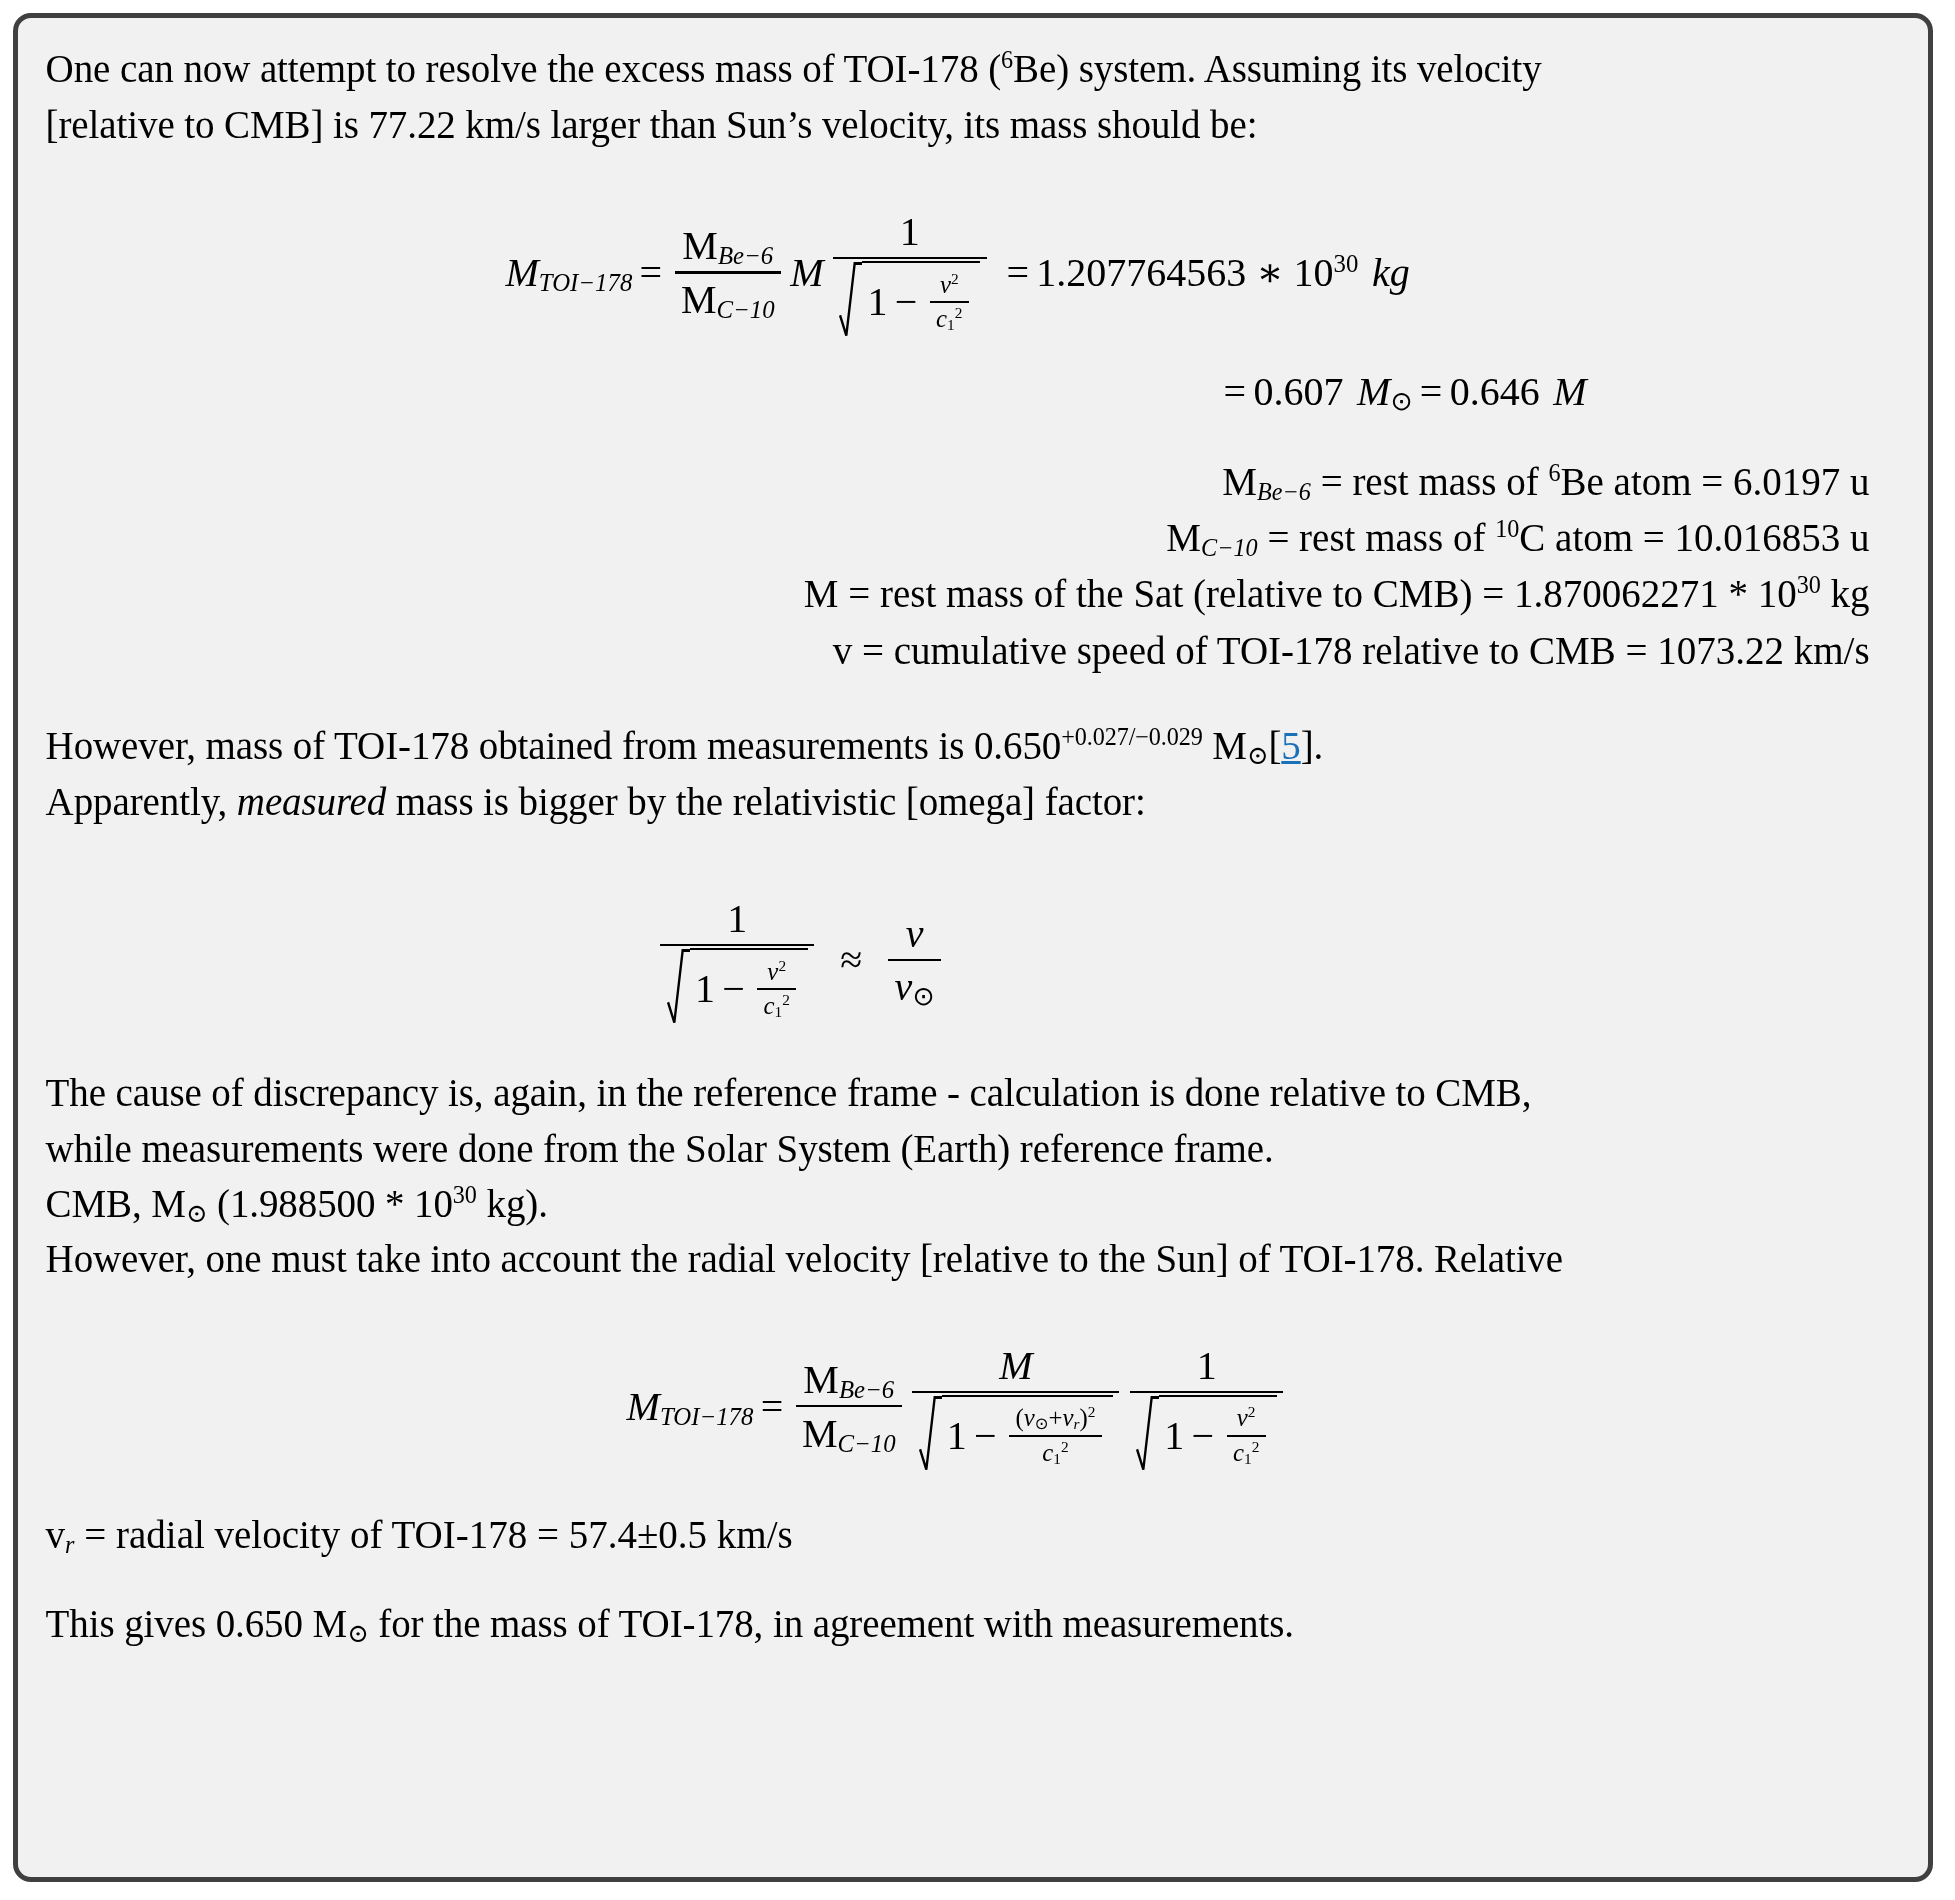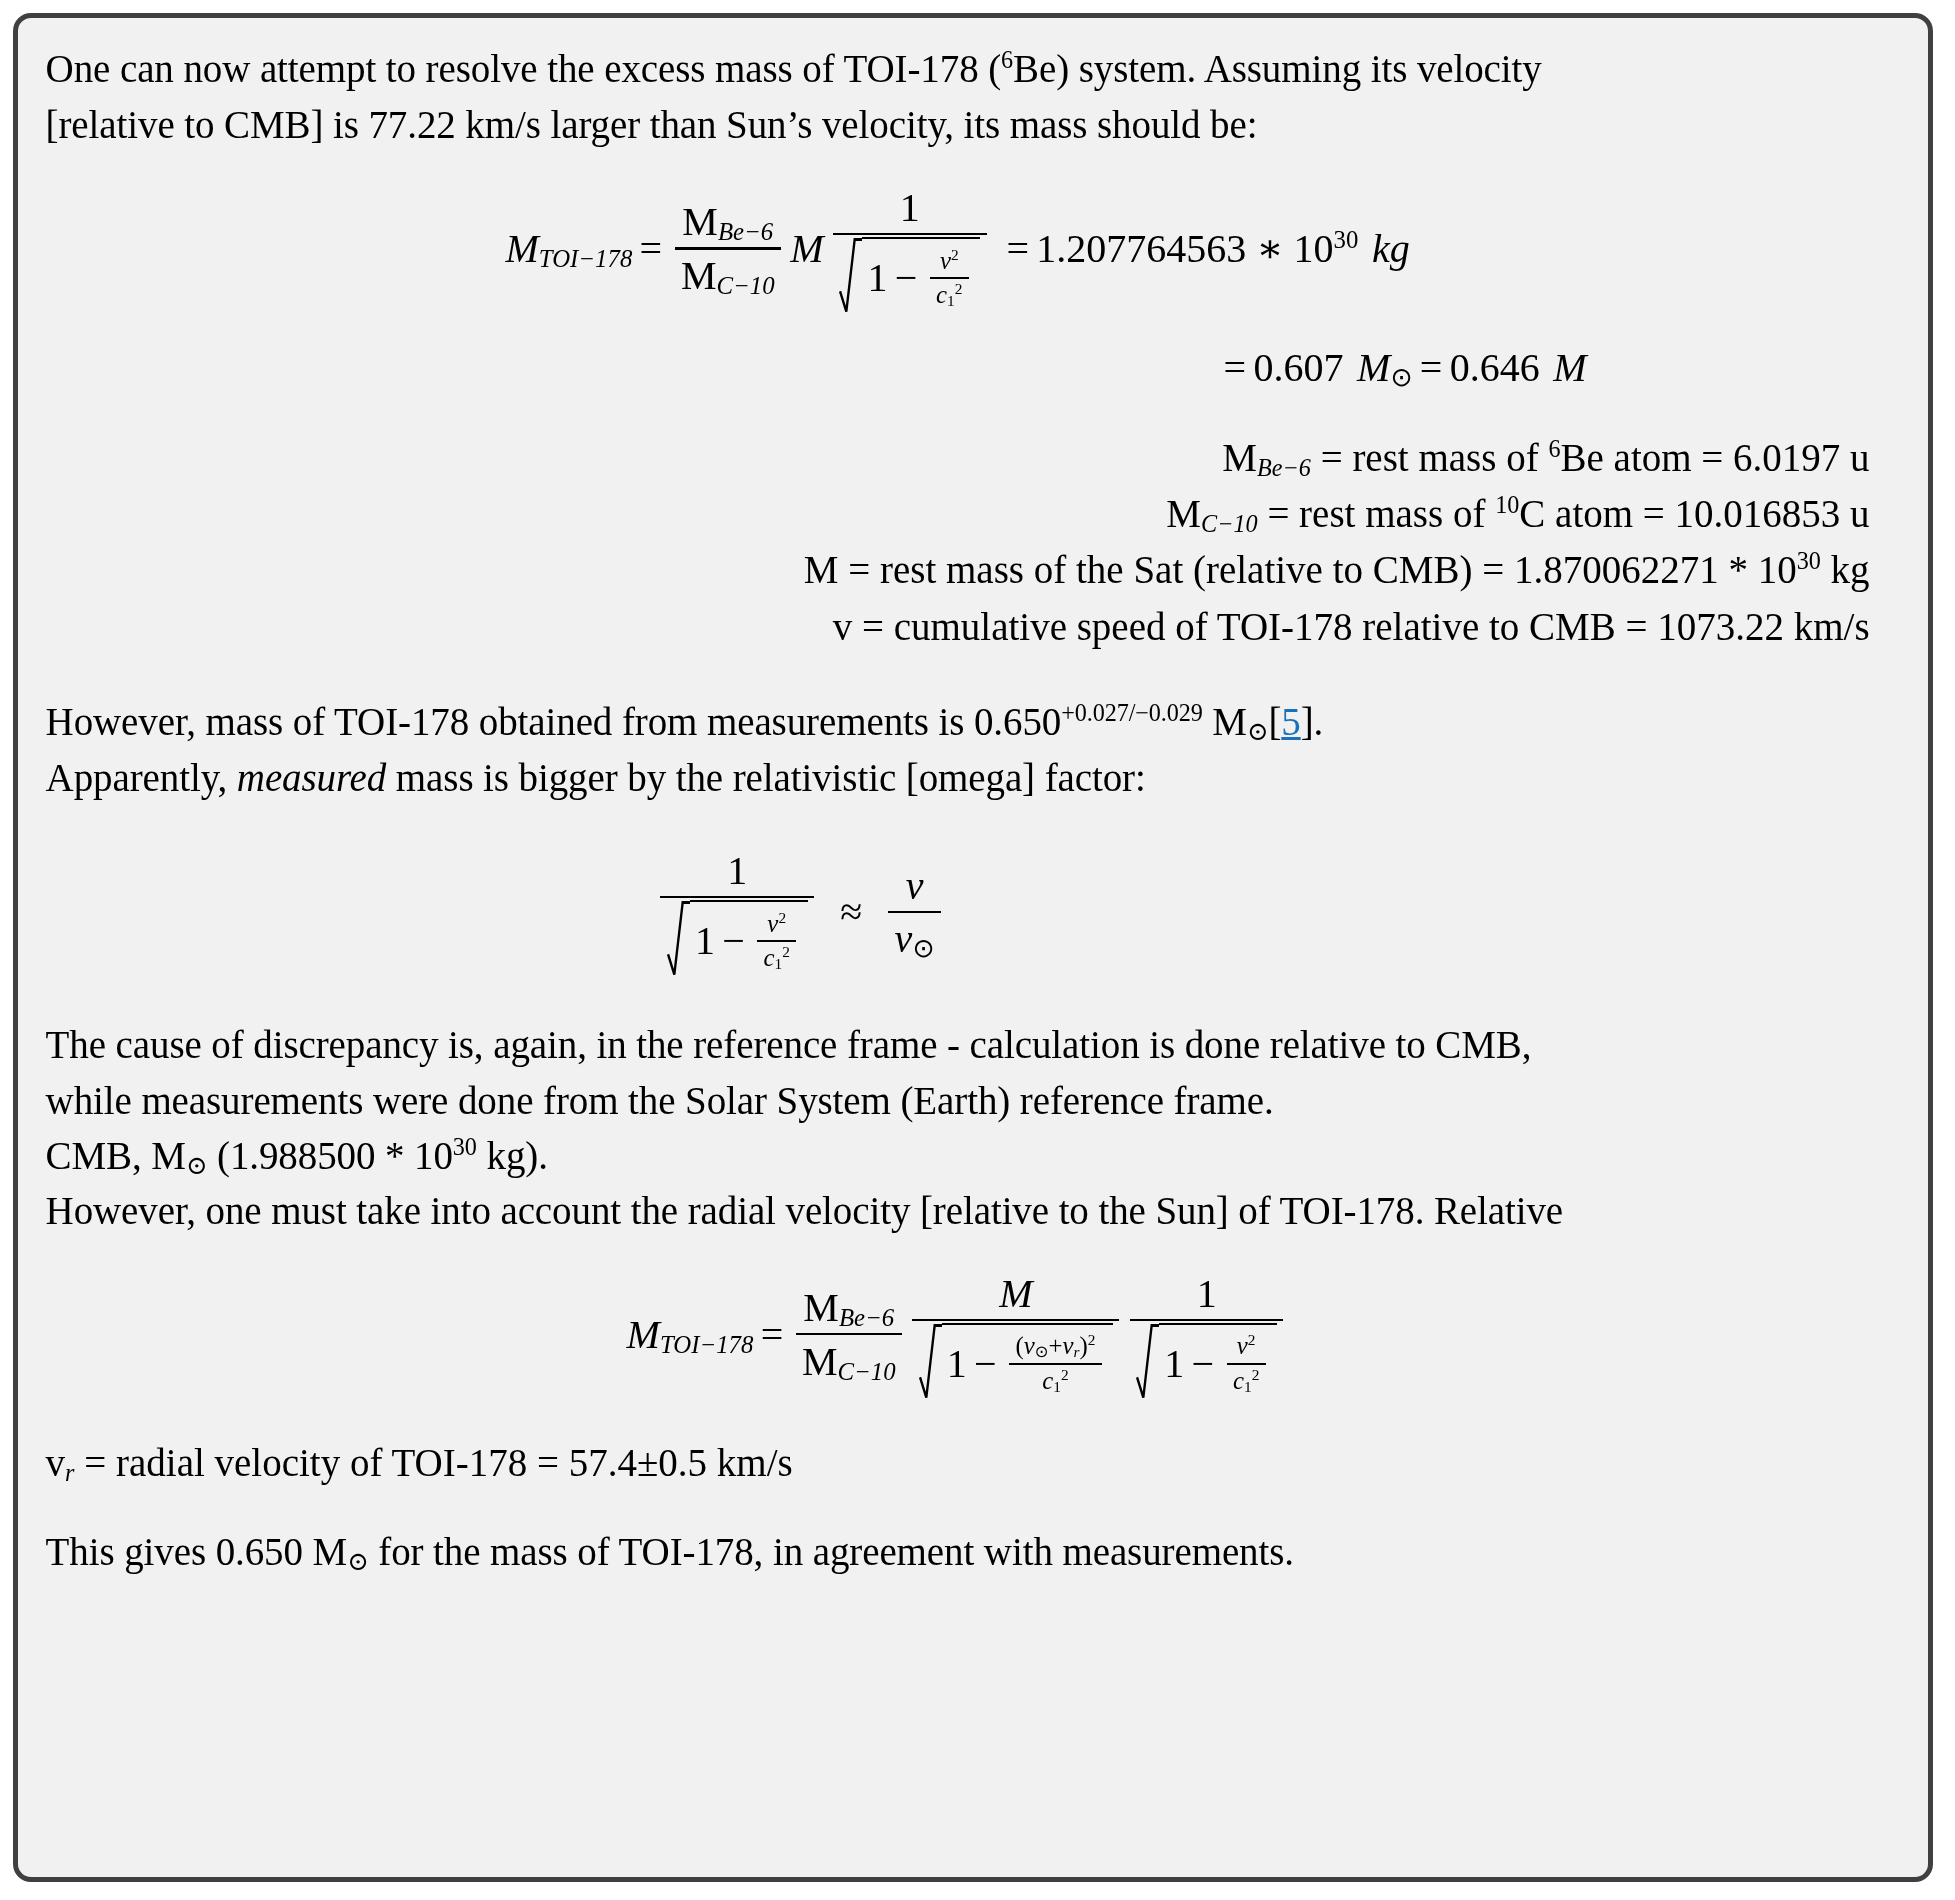--- a/index.html
+++ b/index.html
@@ -45,21 +45,21 @@
   .it { font-style: italic; }
   .link { color: #1a71b8; }
   .sunsym { font-size: 0.66em; vertical-align: -0.18em; line-height: 0; }
 
   
   .eq-row {
     display: flex;
     align-items: center;
     font-size: 40px;
   }
-  .eq-center { justify-content: center; }
+  .eq-center { justify-content: center; margin-top: 24px; }
   .eq-right { justify-content: flex-end; }
   .mathstyle { font-style: italic; font-family: "Liberation Serif", serif; }
   .upright { font-style: normal; }
 
   .frac {
     display: inline-flex;
     flex-direction: column;
     align-items: center;
     justify-content: center;
     vertical-align: middle;

